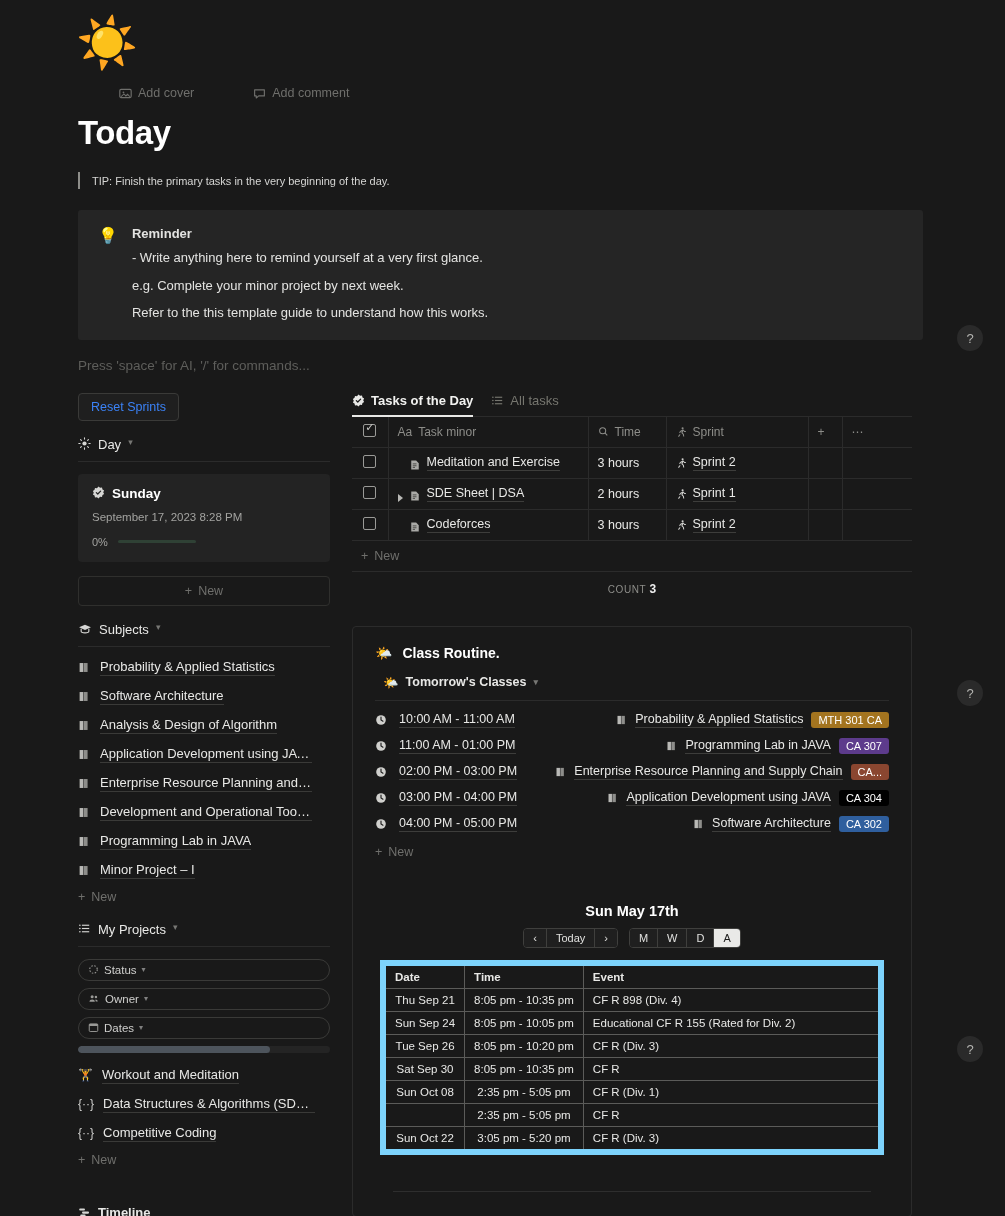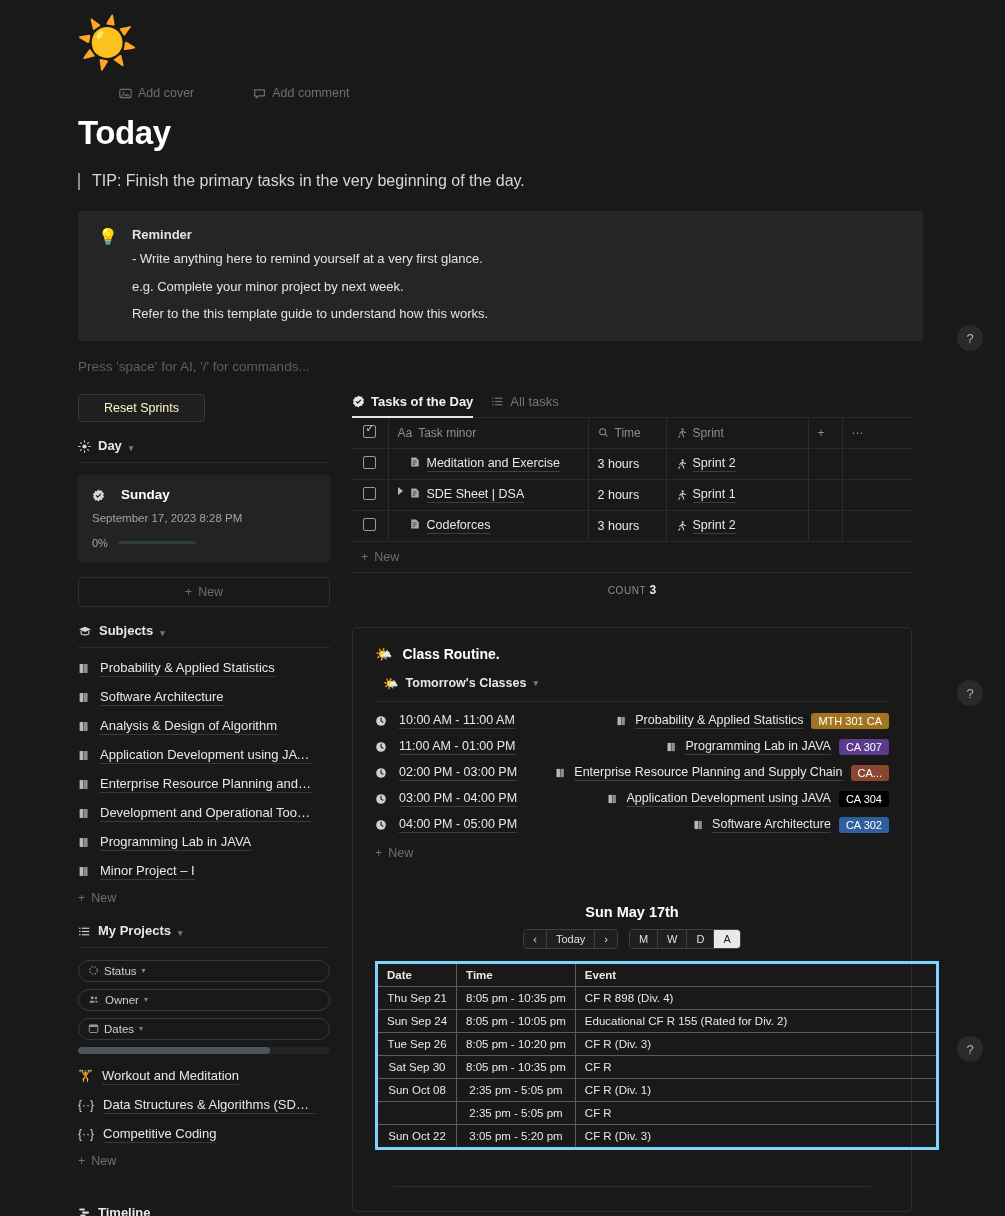--- a/index.html
+++ b/index.html
@@ -24,21 +24,21 @@
     display: flex; align-items: center; gap: 6px;
     color: #6f6f6c; font-size: 12.5px; cursor: pointer; padding-left: 41px;
   }
   .meta-item svg { display: block; }
   .page-title {
     font-size: 33px; font-weight: 700; letter-spacing: -0.4px;
     margin-top: 14px; color: #ffffff;
   }
   .tip-row {
     display: flex; align-items: center; gap: 12px;
-    margin-top: 20px; font-size: 16px; color: #d6d6d4;
+    margin-top: 20px; font-size: 11px; color: #d6d6d4;
   }
   .tip-bar { width: 2px; height: 17px; background: #8d8d89; flex: none; }
 
   
   .callout {
     margin: 21px 0 0 0; width: 845px; background: #252525;
     border-radius: 3px; padding: 16px 18px 18px 20px;
     display: flex; gap: 14px;
   }
   .callout-ic { font-size: 16px; line-height: 1.2; flex: none; }
@@ -51,37 +51,37 @@
   }
 
   
   .cols { display: flex; margin-top: 20px; padding-left: 78px; gap: 22px; }
   .col-left { width: 252px; flex: none; }
   .col-right { width: 560px; flex: none; }
 
   
   .reset-btn {
     display: inline-block; border: 1px solid #3a3a38; border-radius: 4px;
-    padding: 6px 25px; font-size: 12.5px; color: #fef9c3;
+    padding: 6px 12px; font-size: 12.5px; color: #3b82f6;
     background: #1f1f1f; cursor: pointer;
   }
   .sec-head {
-    display: flex; align-items: flex-end; gap: 7px;
-    margin-top: 16px; font-size: 13px; font-weight: 700; color: #e8e8e6;
+    display: flex; align-items: flex-start; gap: 7px;
+    margin-top: 16px; font-size: 13px; font-weight: 400; color: #e8e8e6;
     cursor: pointer;
   }
   .sec-head .chev { color: #777774; font-size: 9px; }
   .sec-rule { height: 1px; background: #2b2b2b; margin-top: 9px; }
 
   .day-card {
     margin-top: 12px; background: #232323; border-radius: 4px;
     padding: 12px 14px 14px 14px;
   }
   .day-card-title {
-    display: flex; align-items: flex-end; gap: 16px;
+    display: flex; align-items: flex-start; gap: 7px;
     font-size: 13.5px; font-weight: 600; color: #fff;
   }
   .day-card-date { margin-top: 10px; font-size: 11.5px; color: #a3a3a0; }
   .prog-row { display: flex; align-items: center; gap: 10px; margin-top: 13px; }
   .prog-lbl { font-size: 11px; color: #a3a3a0; }
   .prog-track {
     width: 78px; height: 3px; border-radius: 2px; background: #2f4135;
   }
   .new-box {
     margin-top: 14px; border: 1px solid #2f2f2d; border-radius: 4px;
@@ -151,21 +151,21 @@
     width: 13px; height: 13px; border: 1.4px solid #9a9a97;
     border-radius: 2px; display: inline-block; cursor: pointer;
   }
   .cbox.checked {
     background: transparent; position: relative;
   }
   .cbox.checked::after {
     content: "✓"; position: absolute; left: 1px; top: -4px;
     font-size: 11px; color: #c9c9c6;
   }
-  .name-cell { display: flex; align-items: flex-start; gap: 6px; }
+  .name-cell { display: flex; align-items: flex-end; gap: 6px; }
   .tri {
     width: 0; height: 0; border-left: 5px solid #b8b8b5;
     border-top: 4px solid transparent; border-bottom: 4px solid transparent;
     flex: none; cursor: pointer;
   }
   .tri-spacer { width: 5px; flex: none; }
   .ul-txt { border-bottom: 1px solid #3d3d3b; padding-bottom: 1px; }
   .sprint-cell { display: flex; align-items: center; gap: 6px; }
   .row-new {
     display: flex; align-items: center; gap: 6px;
@@ -215,22 +215,22 @@
   .cal-ctrl { display: flex; justify-content: center; gap: 11px; margin-top: 9px; }
   .grp { display: flex; border: 1px solid #3f3f3d; border-radius: 4px; overflow: hidden; }
   .grp > div {
     padding: 3px 9px; font-size: 11px; color: #e0e0de;
     border-right: 1px solid #3f3f3d; cursor: pointer; background: #1f1f1f;
   }
   .grp > div:last-child { border-right: none; }
   .grp > div.sel { background: #e9e9e7; color: #1a1a1a; }
 
   .cal-tbl {
-    margin: 12px auto 0 auto; width: 564px;
-    border-collapse: collapse; border: 3px solid #7dd3fc;
+    margin: 12px auto 0 auto; width: 504px;
+    border-collapse: collapse; border: 6px solid #7dd3fc;
   }
   .cal-tbl th, .cal-tbl td {
     border: 1px solid #5b5b59; font-size: 11.5px;
     padding: 5px 9px; color: #e8e8e6; font-weight: 400;
     white-space: nowrap;
   }
   .cal-tbl th { font-weight: 700; text-align: left; }
   .cal-tbl td.cdate, .cal-tbl td.ctime { text-align: center; }
   .cal-tbl col.w1 { width: 78px; }
   .cal-tbl col.w2 { width: 118px; }

